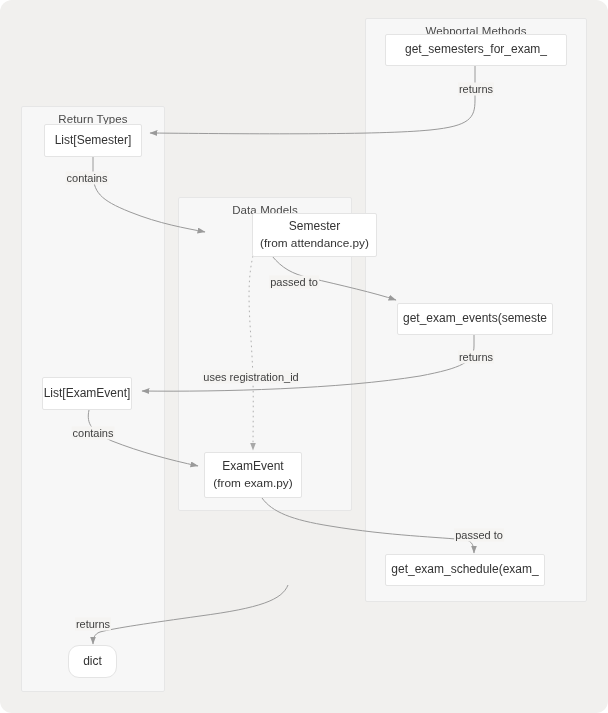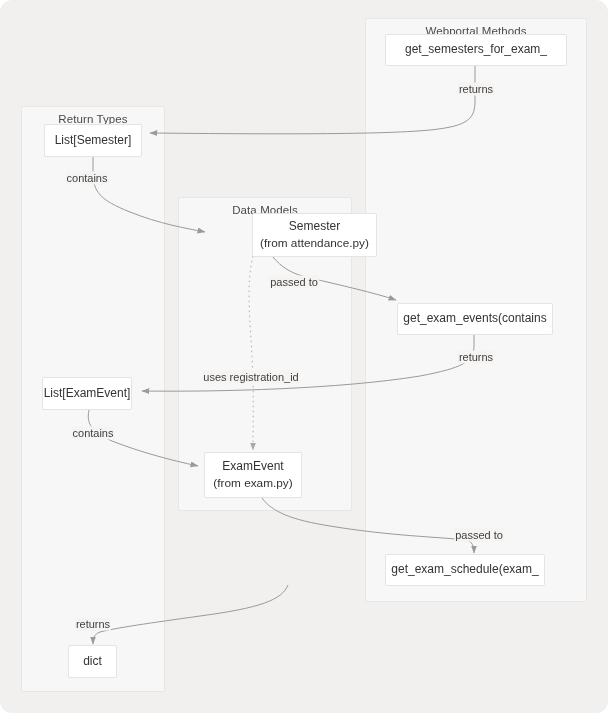--- a/index.html
+++ b/index.html
@@ -138,36 +138,36 @@
     <g>
       <path d="M288,585 C282,600 260,608 200,616 C150,623 115,628 100,632 C94,634 93,639 93,644" fill="none" stroke="#9a9a9a" stroke-width="1" marker-end="url(#arrow)"></path>
     </g>
   </svg>
 
   <div class="node" style="left:385px; top:34px; width:182px; height:32px;">
     <span class="node-line">get_semesters_for_exam_</span>
   </div>
 
   <div class="node" style="left:397px; top:303px; width:156px; height:32px;">
-    <span class="node-line">get_exam_events(contains</span>
+    <span class="node-line">get_exam_events(semeste</span>
   </div>
 
   <div class="node" style="left:385px; top:554px; width:160px; height:32px;">
     <span class="node-line">get_exam_schedule(exam_</span>
   </div>
 
   <div class="node" style="left:44px; top:124px; width:98px; height:33px;">
     <span class="node-line">List[Semester]</span>
   </div>
 
   <div class="node" style="left:42px; top:377px; width:90px; height:33px;">
     <span class="node-line">List[ExamEvent]</span>
   </div>
 
-  <div class="node" style="left:68px; top:645px; width:49px; height:33px;">
+  <div class="node" style="left:68px; top:645px; width:49px; height:33px;border-radius:11px;">
     <span class="node-line">dict</span>
   </div>
 
   <div class="node" style="left:207px; top:213px; width:125px; height:44px;margin-left:45px;">
     <span class="node-line">Semester</span>
     <span class="node-line sub">(from attendance.py)</span>
   </div>
 
   <div class="node" style="left:204px; top:452px; width:98px; height:46px;">
     <span class="node-line">ExamEvent</span>

